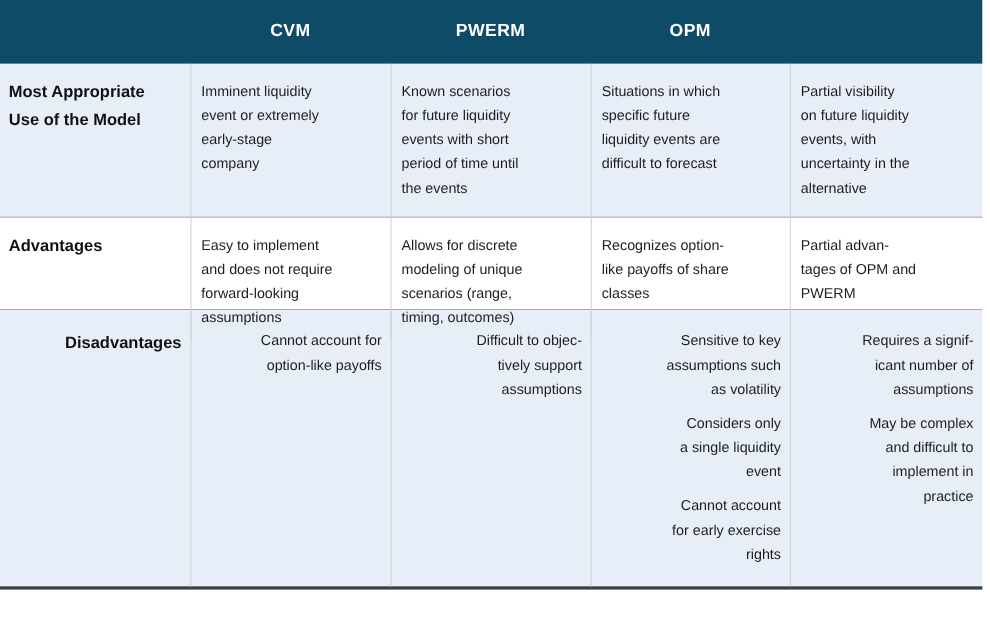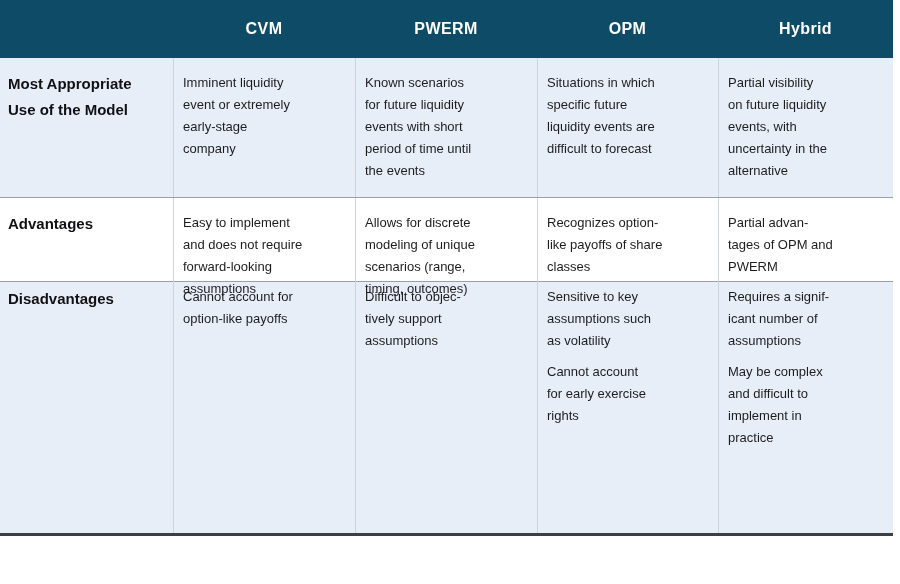--- a/index.html
+++ b/index.html
@@ -45,39 +45,38 @@
     white-space: pre-line;
   }
   .cell {
     box-sizing: border-box;
     border-left: 1px solid #ccd4db;
     padding: 14px 8px 0 9px;
     font-size: 13px;
     line-height: 22px;
     color: #1d1d1f;
   }
-  .row-3 .cell, .row-3 .rlabel { padding-top: 4px; }
+  .row-3 .cell, .row-3 .rlabel { padding-top: 17px; text-align: right; }
   .cell p { margin: 0 0 9px 0; white-space: pre-line; }
   .bottom-rule {
     width: 893px;
     height: 3px;
     background: #3a4045;
   }
 </style>
 </head>
 <body>
 
 <div class="page">
 
   <div class="thead">
     <div class="th"></div>
     <div class="th">CVM</div>
     <div class="th">PWERM</div>
     <div class="th">OPM</div>
-    <div class="th">Hybrid</div>
   </div>
 
   <div class="trow row-1">
     <div class="rlabel">Most Appropriate
 Use of the Model</div>
     <div class="cell">
         <p>Imminent liquidity
 event or extremely
 early-stage
 company</p>
@@ -138,20 +137,23 @@
       </div>
     <div class="cell">
         <p>Difficult to objec-
 tively support
 assumptions</p>
       </div>
     <div class="cell">
         <p>Sensitive to key
 assumptions such
 as volatility</p>
+        <p>Considers only
+a single liquidity
+event</p>
         <p>Cannot account
 for early exercise
 rights</p>
       </div>
     <div class="cell">
         <p>Requires a signif-
 icant number of
 assumptions</p>
         <p>May be complex
 and difficult to

